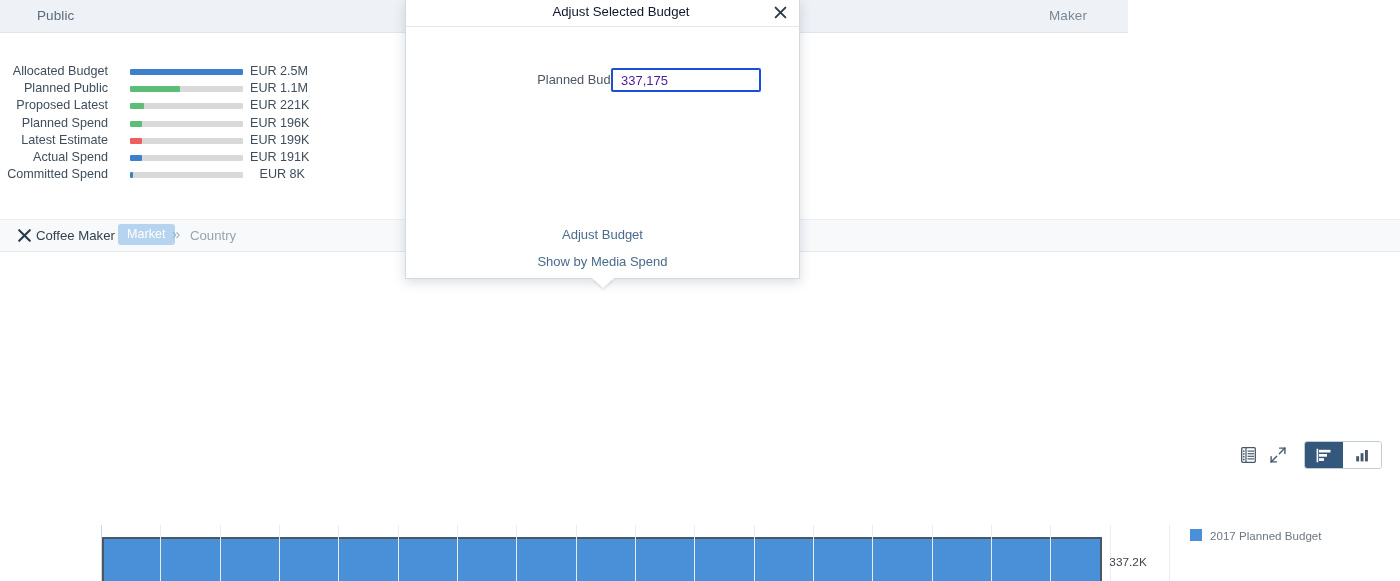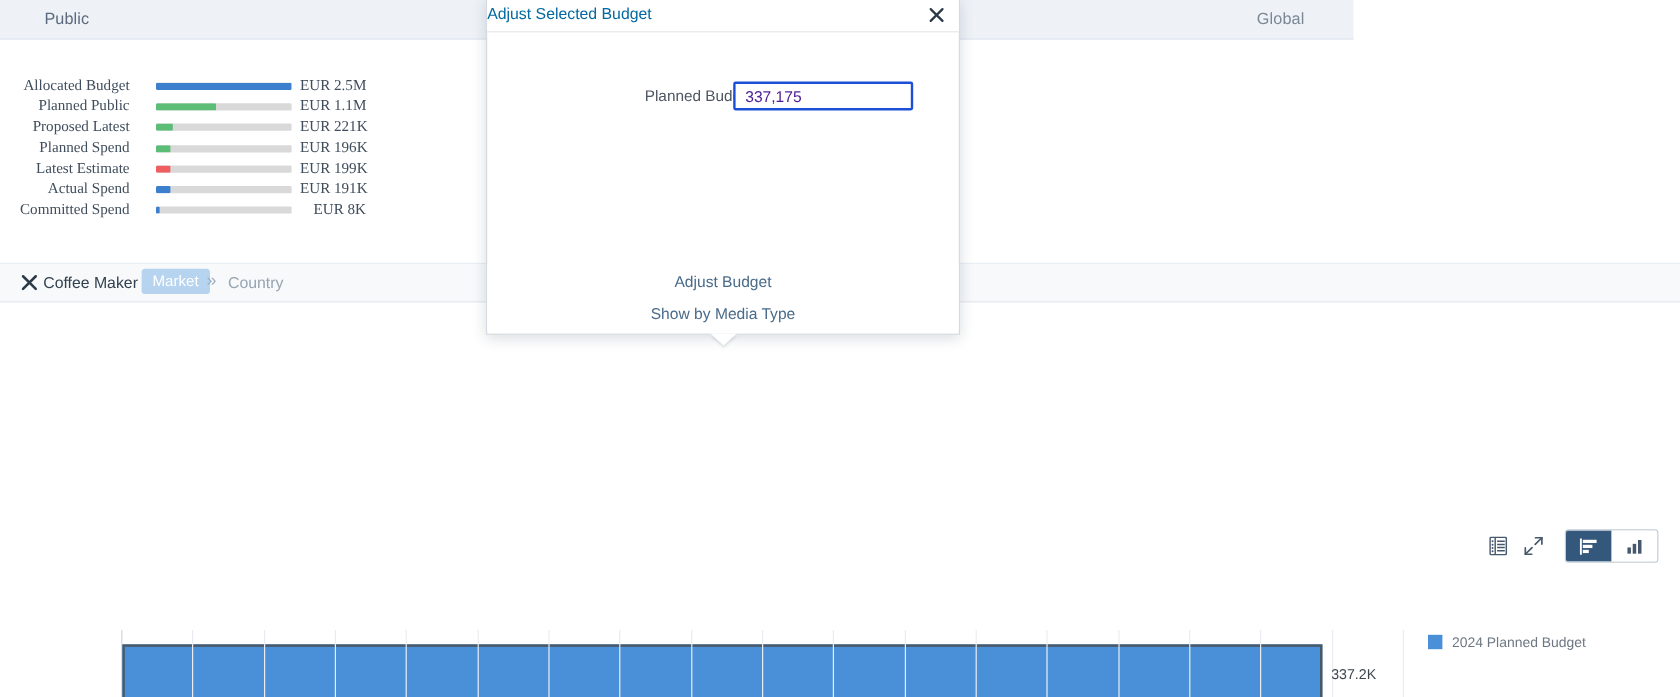--- a/index.html
+++ b/index.html
@@ -23,21 +23,21 @@
     position:absolute; left:37px; top:8px;
     font-size:13.5px; color:#5b6a7c; letter-spacing:.1px;
   }
   .topbar .global-label {
     position:absolute; right:41px; top:8px;
     font-size:13.5px; color:#7b8794; letter-spacing:.1px;
   }
 
   
   .kpi-panel { position:absolute; left:0; top:64px; width:400px; }
-  .kpi-row { position:relative; height:16.7px; margin-bottom:.5px;font-family:Liberation Serif, serif; }
+  .kpi-row { position:relative; height:16.7px; margin-bottom:.5px; }
   .kpi-label {
     position:absolute; left:0; top:0; width:108px; text-align:right;
     font-size:12.6px; color:#3f4d5c; white-space:nowrap;
   }
   .kpi-track {
     position:absolute; left:130px; top:5px; width:113px; height:6px;
     background:#d9d9d9; border-radius:1px; overflow:hidden;
   }
   .kpi-fill { height:100%; border-radius:1px; }
   .kpi-value {
@@ -115,22 +115,22 @@
   .popup {
     position:absolute; left:405px; top:-1px; width:395px; height:280px;
     background:#ffffff; border:1px solid #d4dae0;
     box-shadow:0 3px 11px rgba(40,55,75,.18);
     z-index:40;
   }
   .popup-head {
     position:relative; height:27px; border-bottom:1px solid #e4e8ec; background:#fff;
   }
   .popup-title {
-    position:absolute; left:0; right:0; top:4px; text-align:left;
-    font-size:13.2px; color:#0369a1;
+    position:absolute; left:0; right:0; top:4px; text-align:center;
+    font-size:13.2px; color:#0f172a;padding-left:37px;
   }
   .popup-close {
     position:absolute; right:10px; top:3px; width:18px; height:18px;
     display:flex; align-items:center; justify-content:center; cursor:pointer;
   }
   .popup-body { position:relative; height:194px; }
   .field-label {
     position:absolute; left:65px; top:45px; width:200px; text-align:right;
     font-size:12.8px; color:#4d5662;
   }
@@ -155,21 +155,21 @@
     filter: drop-shadow(0 2px 1px rgba(40,55,75,.13));
   }
 </style>
 </head>
 <body>
 
 <div id="app">
 
   <div class="topbar">
     <div class="public-label">Public</div>
-    <div class="global-label">Global</div>
+    <div class="global-label">Maker</div>
   </div>
 
   <div class="kpi-panel" id="kpi-panel">
       <div class="kpi-row">
         <div class="kpi-label">Allocated Budget</div>
         <div class="kpi-track">
           <div class="kpi-fill" style="width: 100%; background: rgb(60, 127, 204);"></div>
         </div>
         <div class="kpi-value">EUR 2.5M</div>
       </div>
@@ -305,21 +305,21 @@
         <div class="grid-line" style="left: 1050.33px; top: 272px;"></div>
         <div class="grid-line" style="left: 1109.67px; top: 272px;"></div>
         <div class="grid-line" style="left: 1169px; top: 272px;"></div>
       </div>
     <div id="ycats"></div>
     <div id="xticks"></div>
 
     <div class="legend" id="legend">
         <div class="legend-row">
           <span class="legend-swatch" style="background: rgb(74, 144, 217);"></span>
-          <span class="legend-text">2024 Planned Budget</span>
+          <span class="legend-text">2017 Planned Budget</span>
         </div>
       </div>
   <div class="bar-value" style="left: 1109.36px; top: 301.75px;">337.2K</div>
     </div>
 
   <div class="popup">
     <div class="popup-head">
       <div class="popup-title">Adjust Selected Budget</div>
       <div class="popup-close">
         <svg width="13" height="13" viewBox="0 0 13 13">
@@ -328,19 +328,19 @@
       </div>
     </div>
 
     <div class="popup-body">
       <div class="field-label">Planned Budget (EUR):</div>
       <input class="field-input" type="text" value="337,175" style="">
     </div>
 
     <div id="popup-actions">
         <div class="popup-action">Adjust Budget</div>
-        <div class="popup-action">Show by Media Type</div>
+        <div class="popup-action">Show by Media Spend</div>
       </div>
 
     <div class="popup-arrow"></div>
   </div>
 
 </div>
 
 </body></html>

